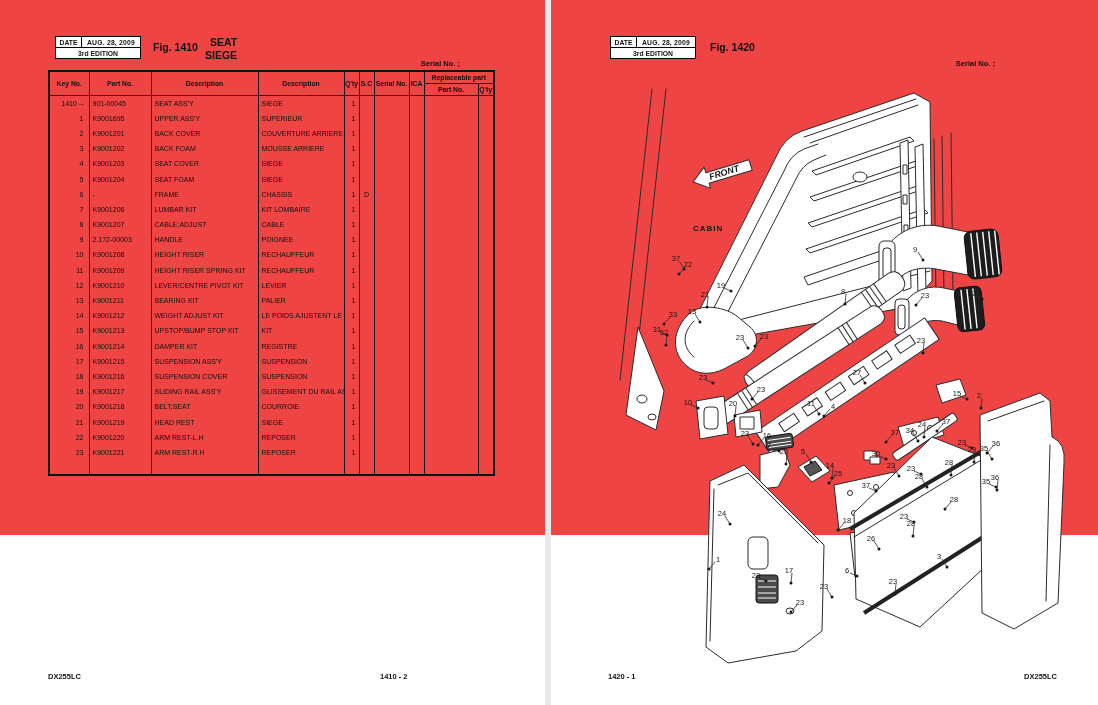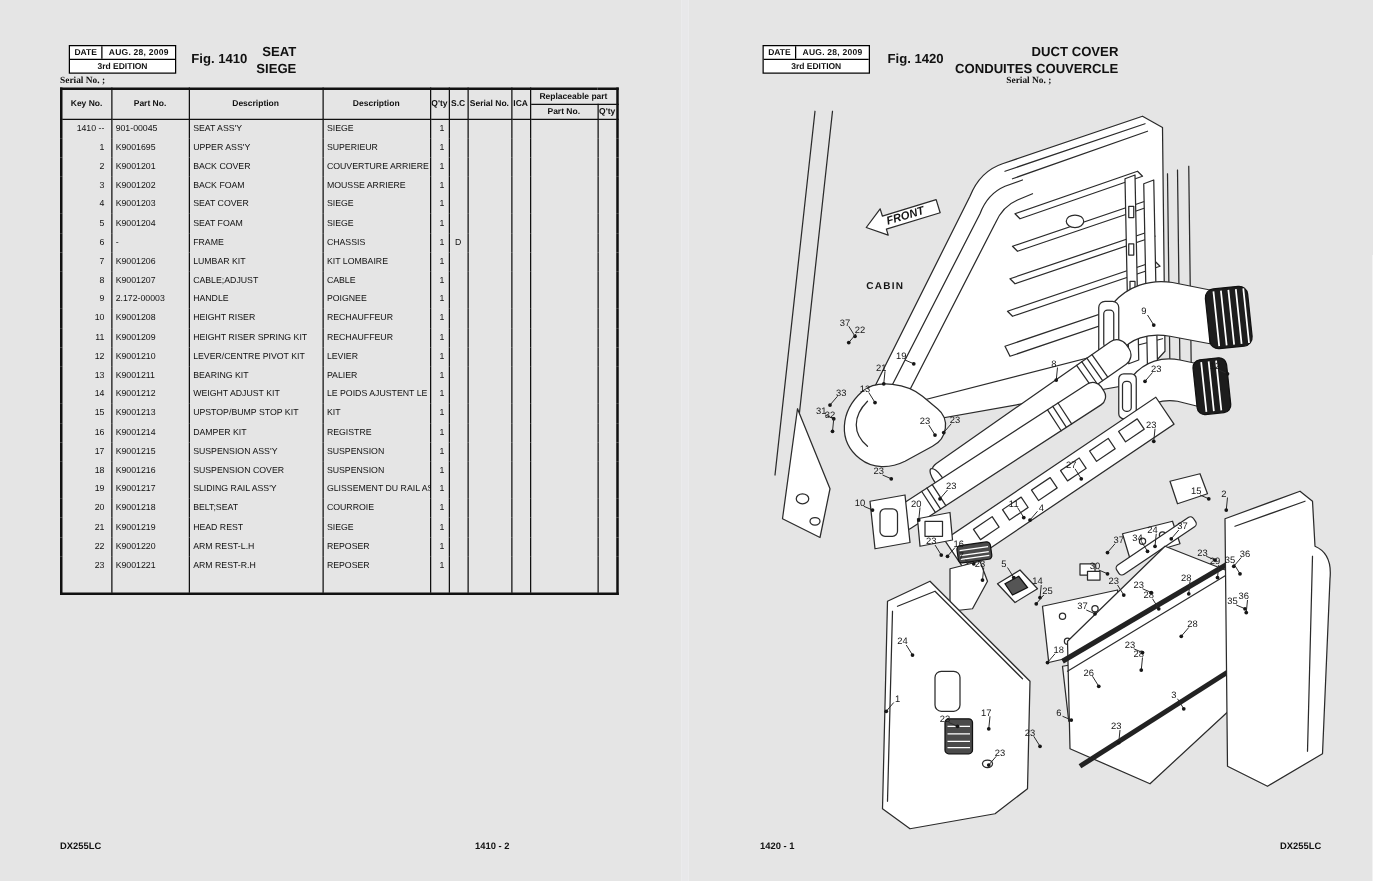--- a/index.html
+++ b/index.html
@@ -1,31 +1,31 @@
 <!DOCTYPE html>
 <html><head>
 <meta charset="utf-8">
 <style>
   html,body{margin:0;padding:0;background:#fff;}
   body{width:1098px;height:705px;position:relative;font-family:"Liberation Sans",sans-serif;color:#111;overflow:hidden;}
   .gutter{position:absolute;left:545px;top:0;width:6px;height:705px;background:#e8e8ea;}
-  .page{position:absolute;top:0;height:705px;background:#e5e5e5;}
+  .page{position:absolute;top:0;height:535px;background:#ef4444;}
   .page-left{left:0;width:545px;}
   .page-right{left:551px;width:547px;}
 
   
   .datebox{position:absolute;border:1.6px solid #000;width:84px;font-size:6.8px;font-weight:bold;background:#fff;}
   .datebox .r1{display:flex;border-bottom:1px solid #000;}
   .datebox .r1 .dl{width:25px;border-right:1px solid #000;text-align:center;padding:1.5px 0;}
   .datebox .r1 .dv{flex:1;text-align:center;padding:1.5px 0;letter-spacing:.2px;}
   .datebox .r2{text-align:center;padding:1.5px 0;}
 
   .figlabel{position:absolute;font-size:10.5px;font-weight:bold;}
   .figtitle{position:absolute;font-size:10.5px;font-weight:bold;line-height:1.2;text-align:right;}
-  .seriallabel{position:absolute;font-size:7.5px;font-weight:bold;text-align:left;font-family:Liberation Serif, serif;}
+  .seriallabel{position:absolute;font-size:7.5px;font-weight:bold;text-align:right;}
 
   
   table.parts{position:absolute;left:48px;top:70px;width:445px;border-collapse:collapse;table-layout:fixed;border:2px solid #111;}
   table.parts th{border:1px solid #111;font-size:6.8px;font-weight:bold;text-align:center;padding:0;height:11px;overflow:hidden;white-space:nowrap;}
   table.parts td{border-left:1px solid #111;border-right:1px solid #111;font-size:7px;padding:0 2px;white-space:nowrap;overflow:hidden;}
   table.parts tbody tr{height:15.2px;}
   tr.filler{height:209px;}
   .c-key{text-align:right;padding-right:5px !important;}
   .c-part,.c-desc{text-align:left;padding-left:3px !important;}
   .c-qty{text-align:right;padding-right:3px !important;}
@@ -404,24 +404,20 @@
 
 <div class="page page-right">
   <div class="datebox" style="left:59px;top:36px;">
     <div class="r1">
       <span class="dl">DATE</span>
       <span class="dv">AUG. 28, 2009</span>
     </div>
     <div class="r2">3rd EDITION</div>
   </div>
   <div class="figlabel" style="left:159px;top:41px;">Fig. 1420</div>
-  <div class="figtitle" style="left:213px;top:36px;">
-    <div>DUCT COVER</div>
-    <div>CONDUITES COUVERCLE</div>
-  </div>
   <div class="seriallabel" style="left:254px;top:59px;width:190px;">Serial No. ;</div>
 
   <div class="diagram">
     <svg viewBox="0 0 500 580" xmlns="http://www.w3.org/2000/svg">
 
       <g>
         <path class="ln" d="M54 4 L22 295"></path>
         <path class="ln" d="M68 4 L36 296"></path>
         <path class="pt" d="M40 242 L28 330 L58 345 L66 306 Z"></path>
         <ellipse class="pt" cx="44" cy="314" rx="5" ry="4"></ellipse>

